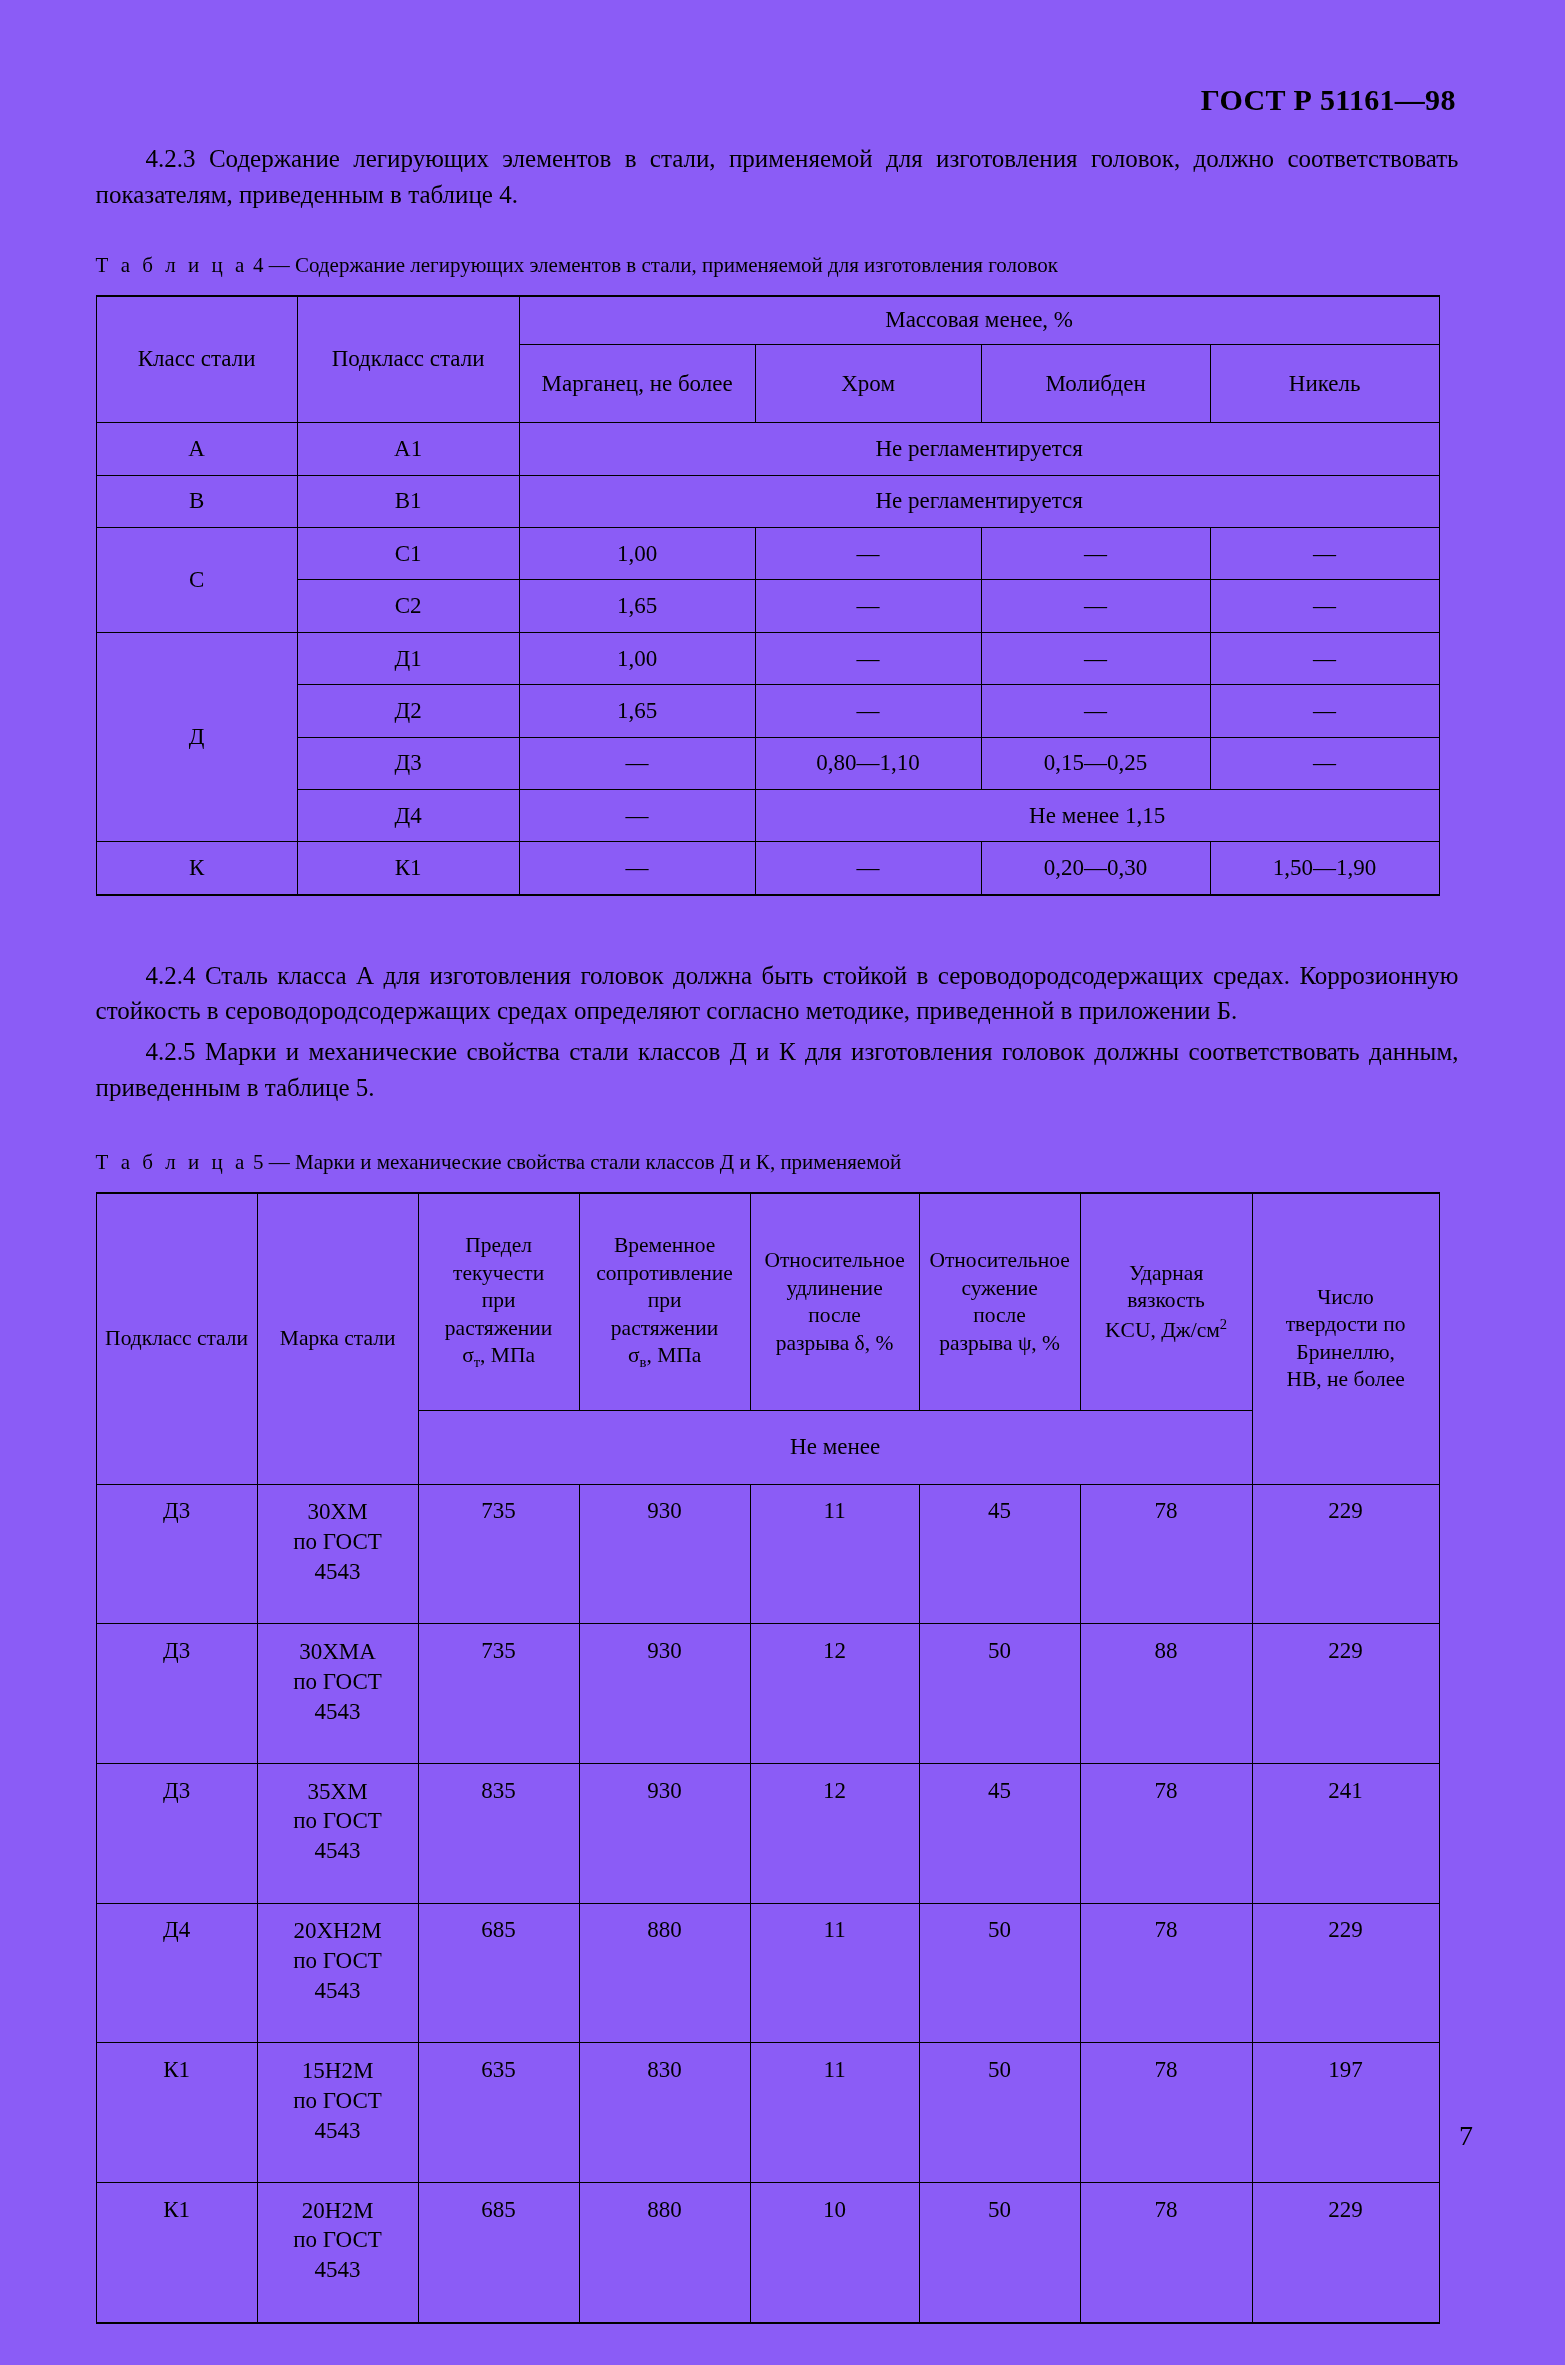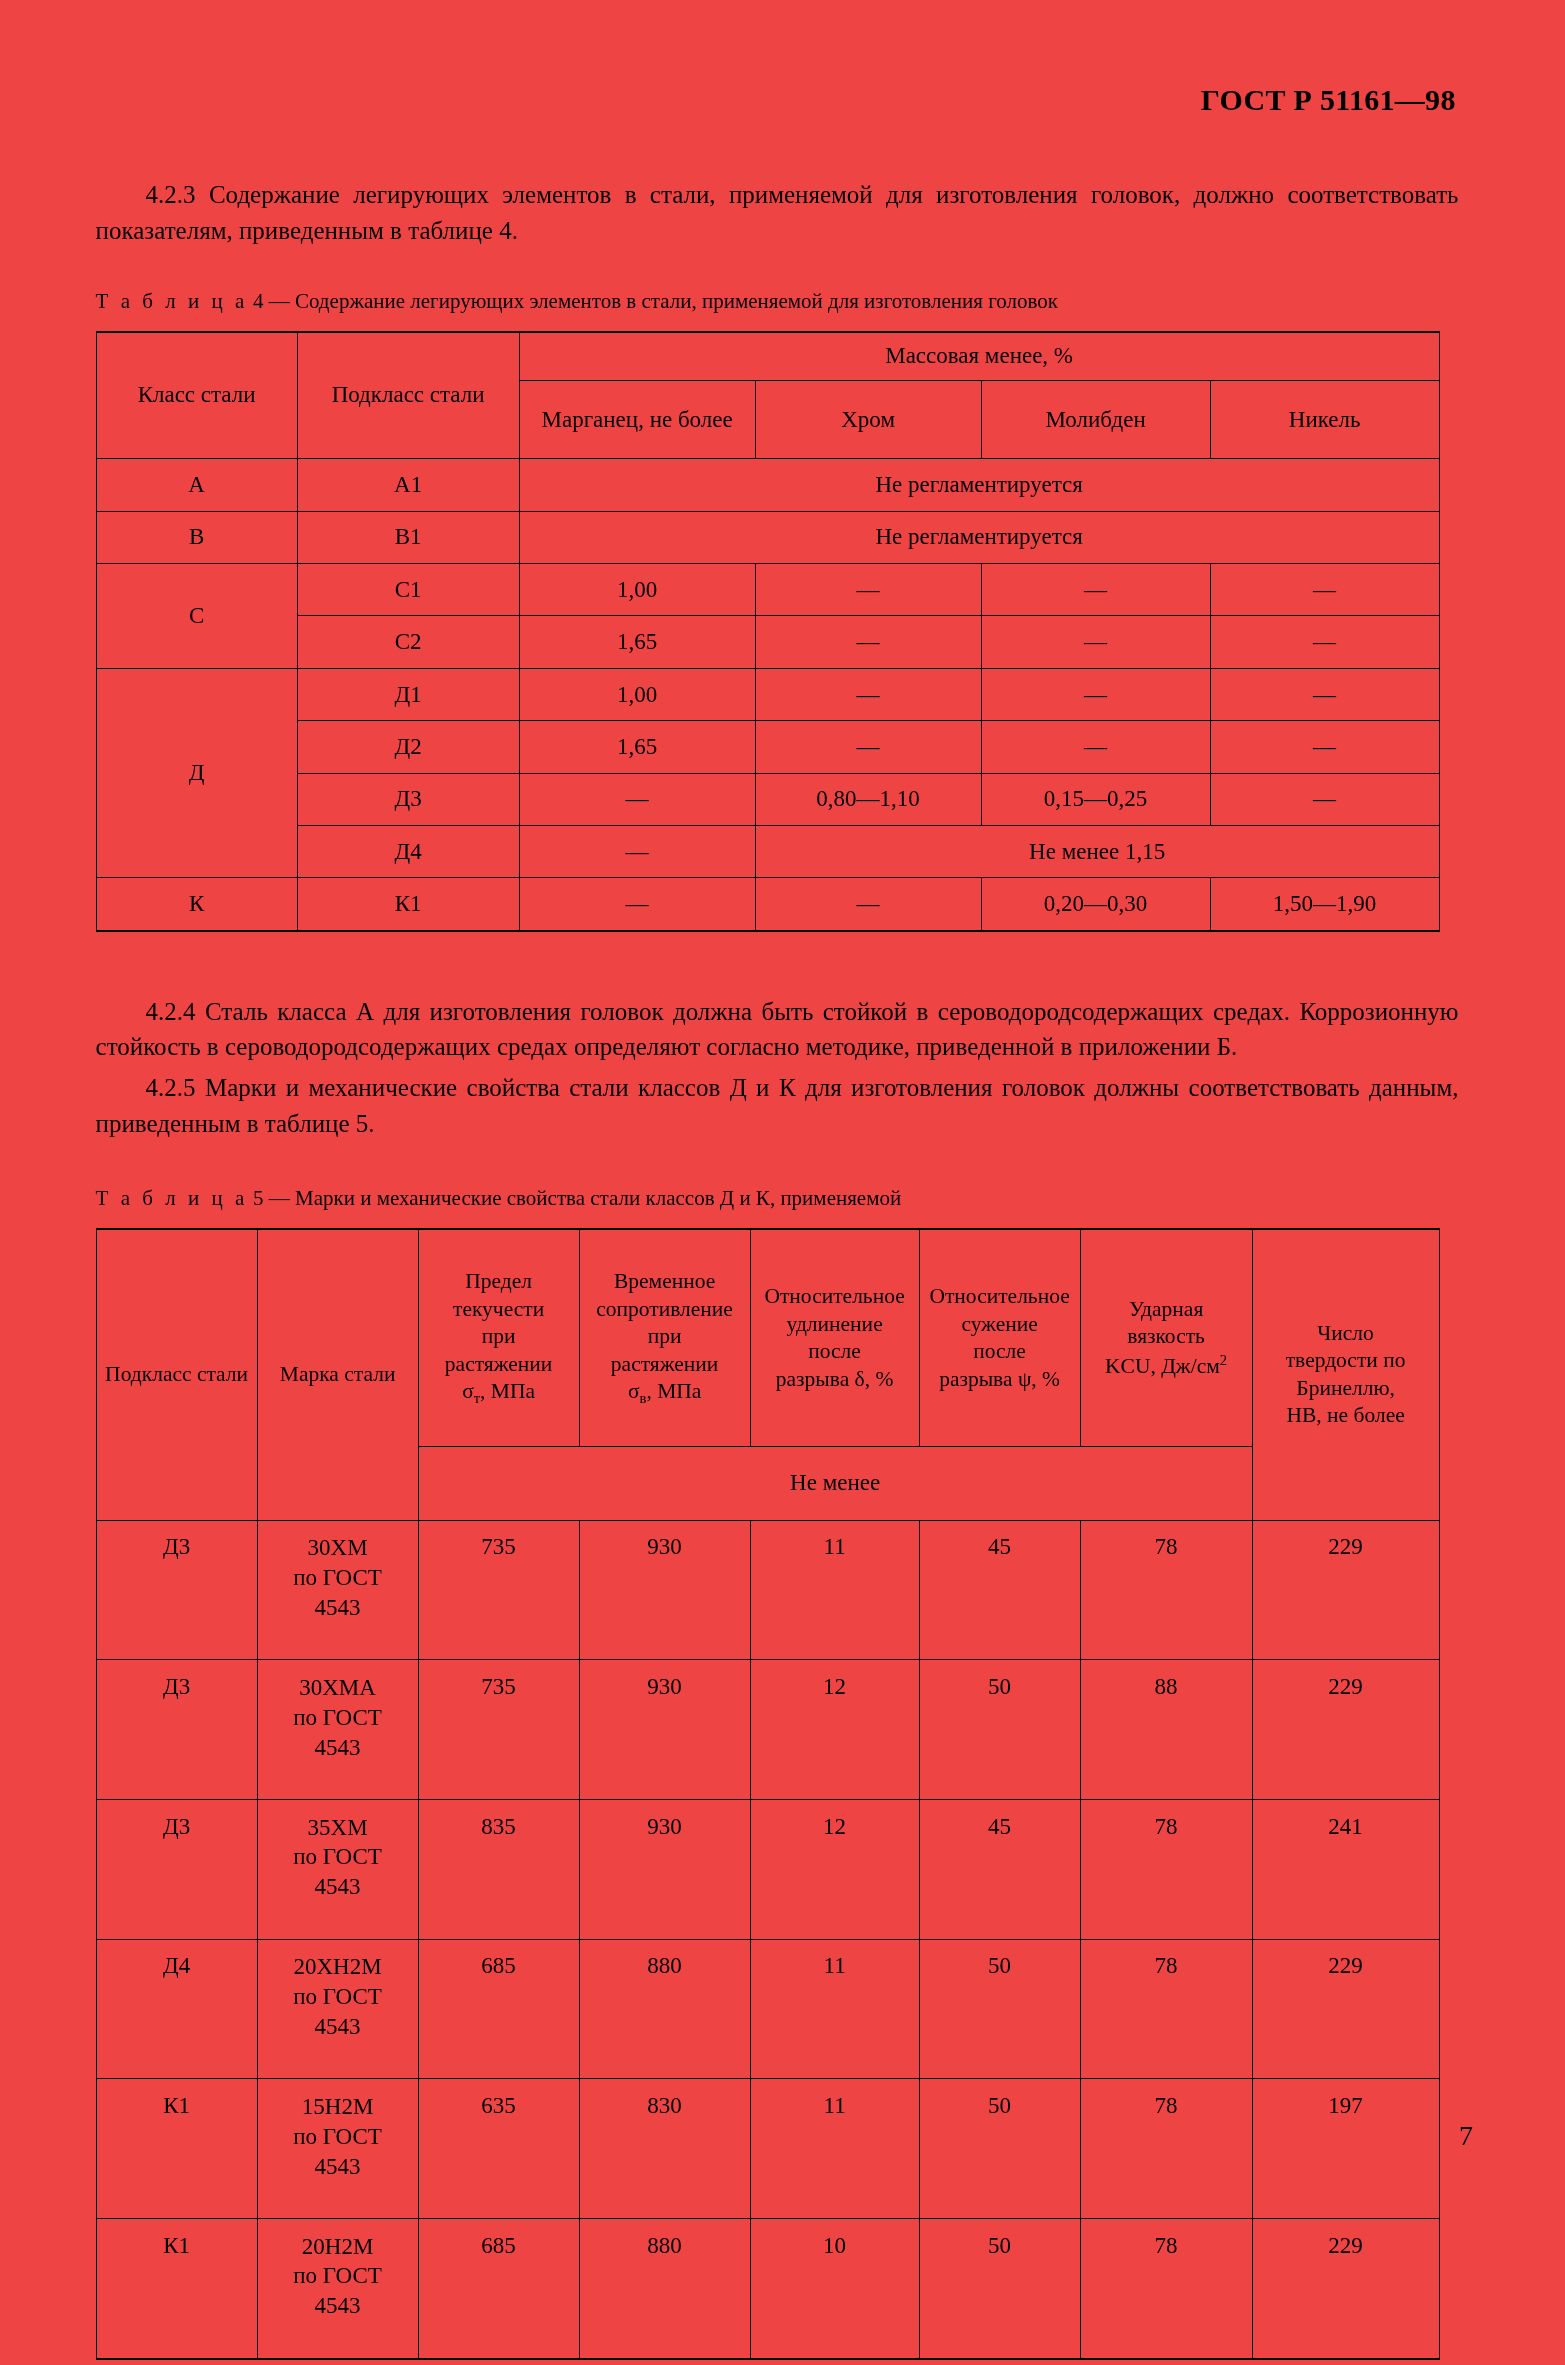--- a/index.html
+++ b/index.html
@@ -8,21 +8,21 @@
     background: #ffffff;
   }
   body {
     font-family: "Liberation Serif", "DejaVu Serif", serif;
     color: #000000;
   }
   .page {
     position: relative;
     width: 1565px;
     height: 2366px;
-    background: #ef4444;
+    background: #8b5cf6;
     box-sizing: border-box;
     padding: 0;
     overflow: hidden;
   }
   .content {
     position: absolute;
     left: 90px;
     top: 0;
     width: 1381px;
   }
@@ -40,21 +40,21 @@
   
   .para {
     font-size: 25px;
     line-height: 1.42;
     text-align: justify;
     margin: 0;
     padding: 0 12.5px 0 5.6px;
     hyphens: none;
   }
   .para .indent { display: inline-block; width: 50px; }
-  .p-423 { margin-top: 60px; }
+  .p-423 { margin-top: 24px; }
   .p-424 { margin-top: 62px; }
   .p-425 { margin-top: 5.6px; }
 
   
   .tbl-caption {
     font-size: 21px;
     margin: 0;
     padding-left: 5.6px;
     line-height: 1.3;
   }

